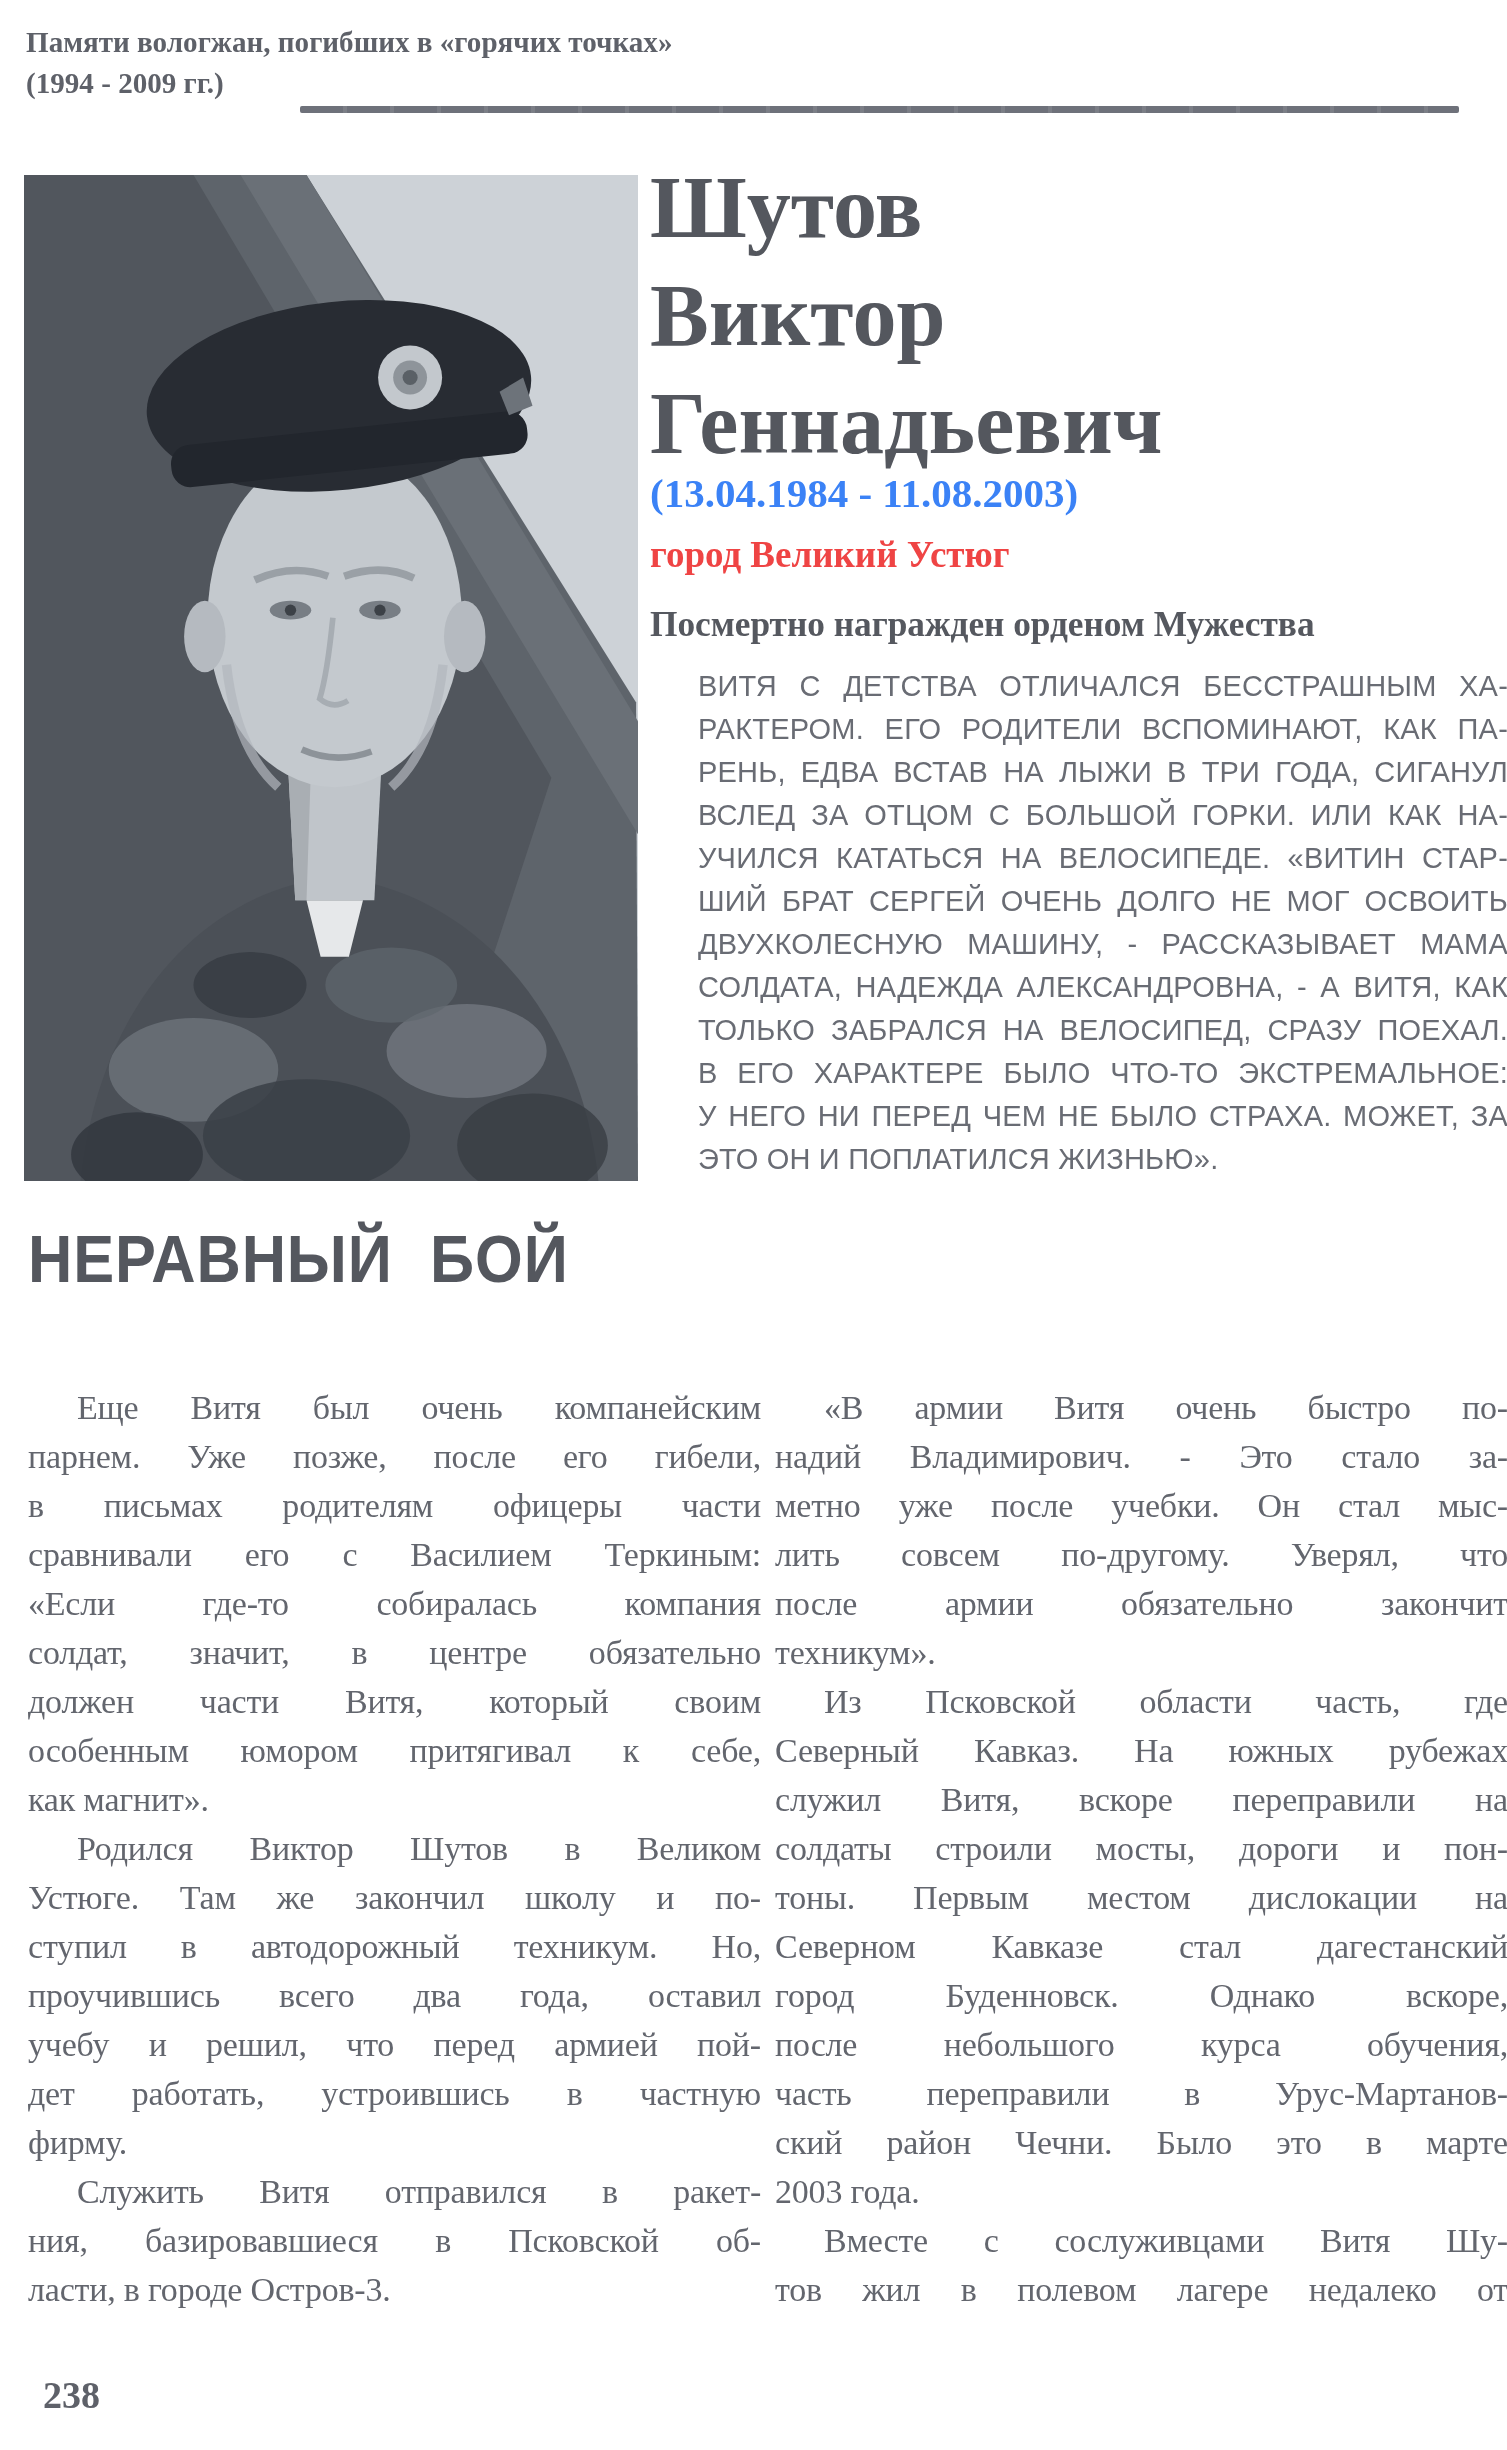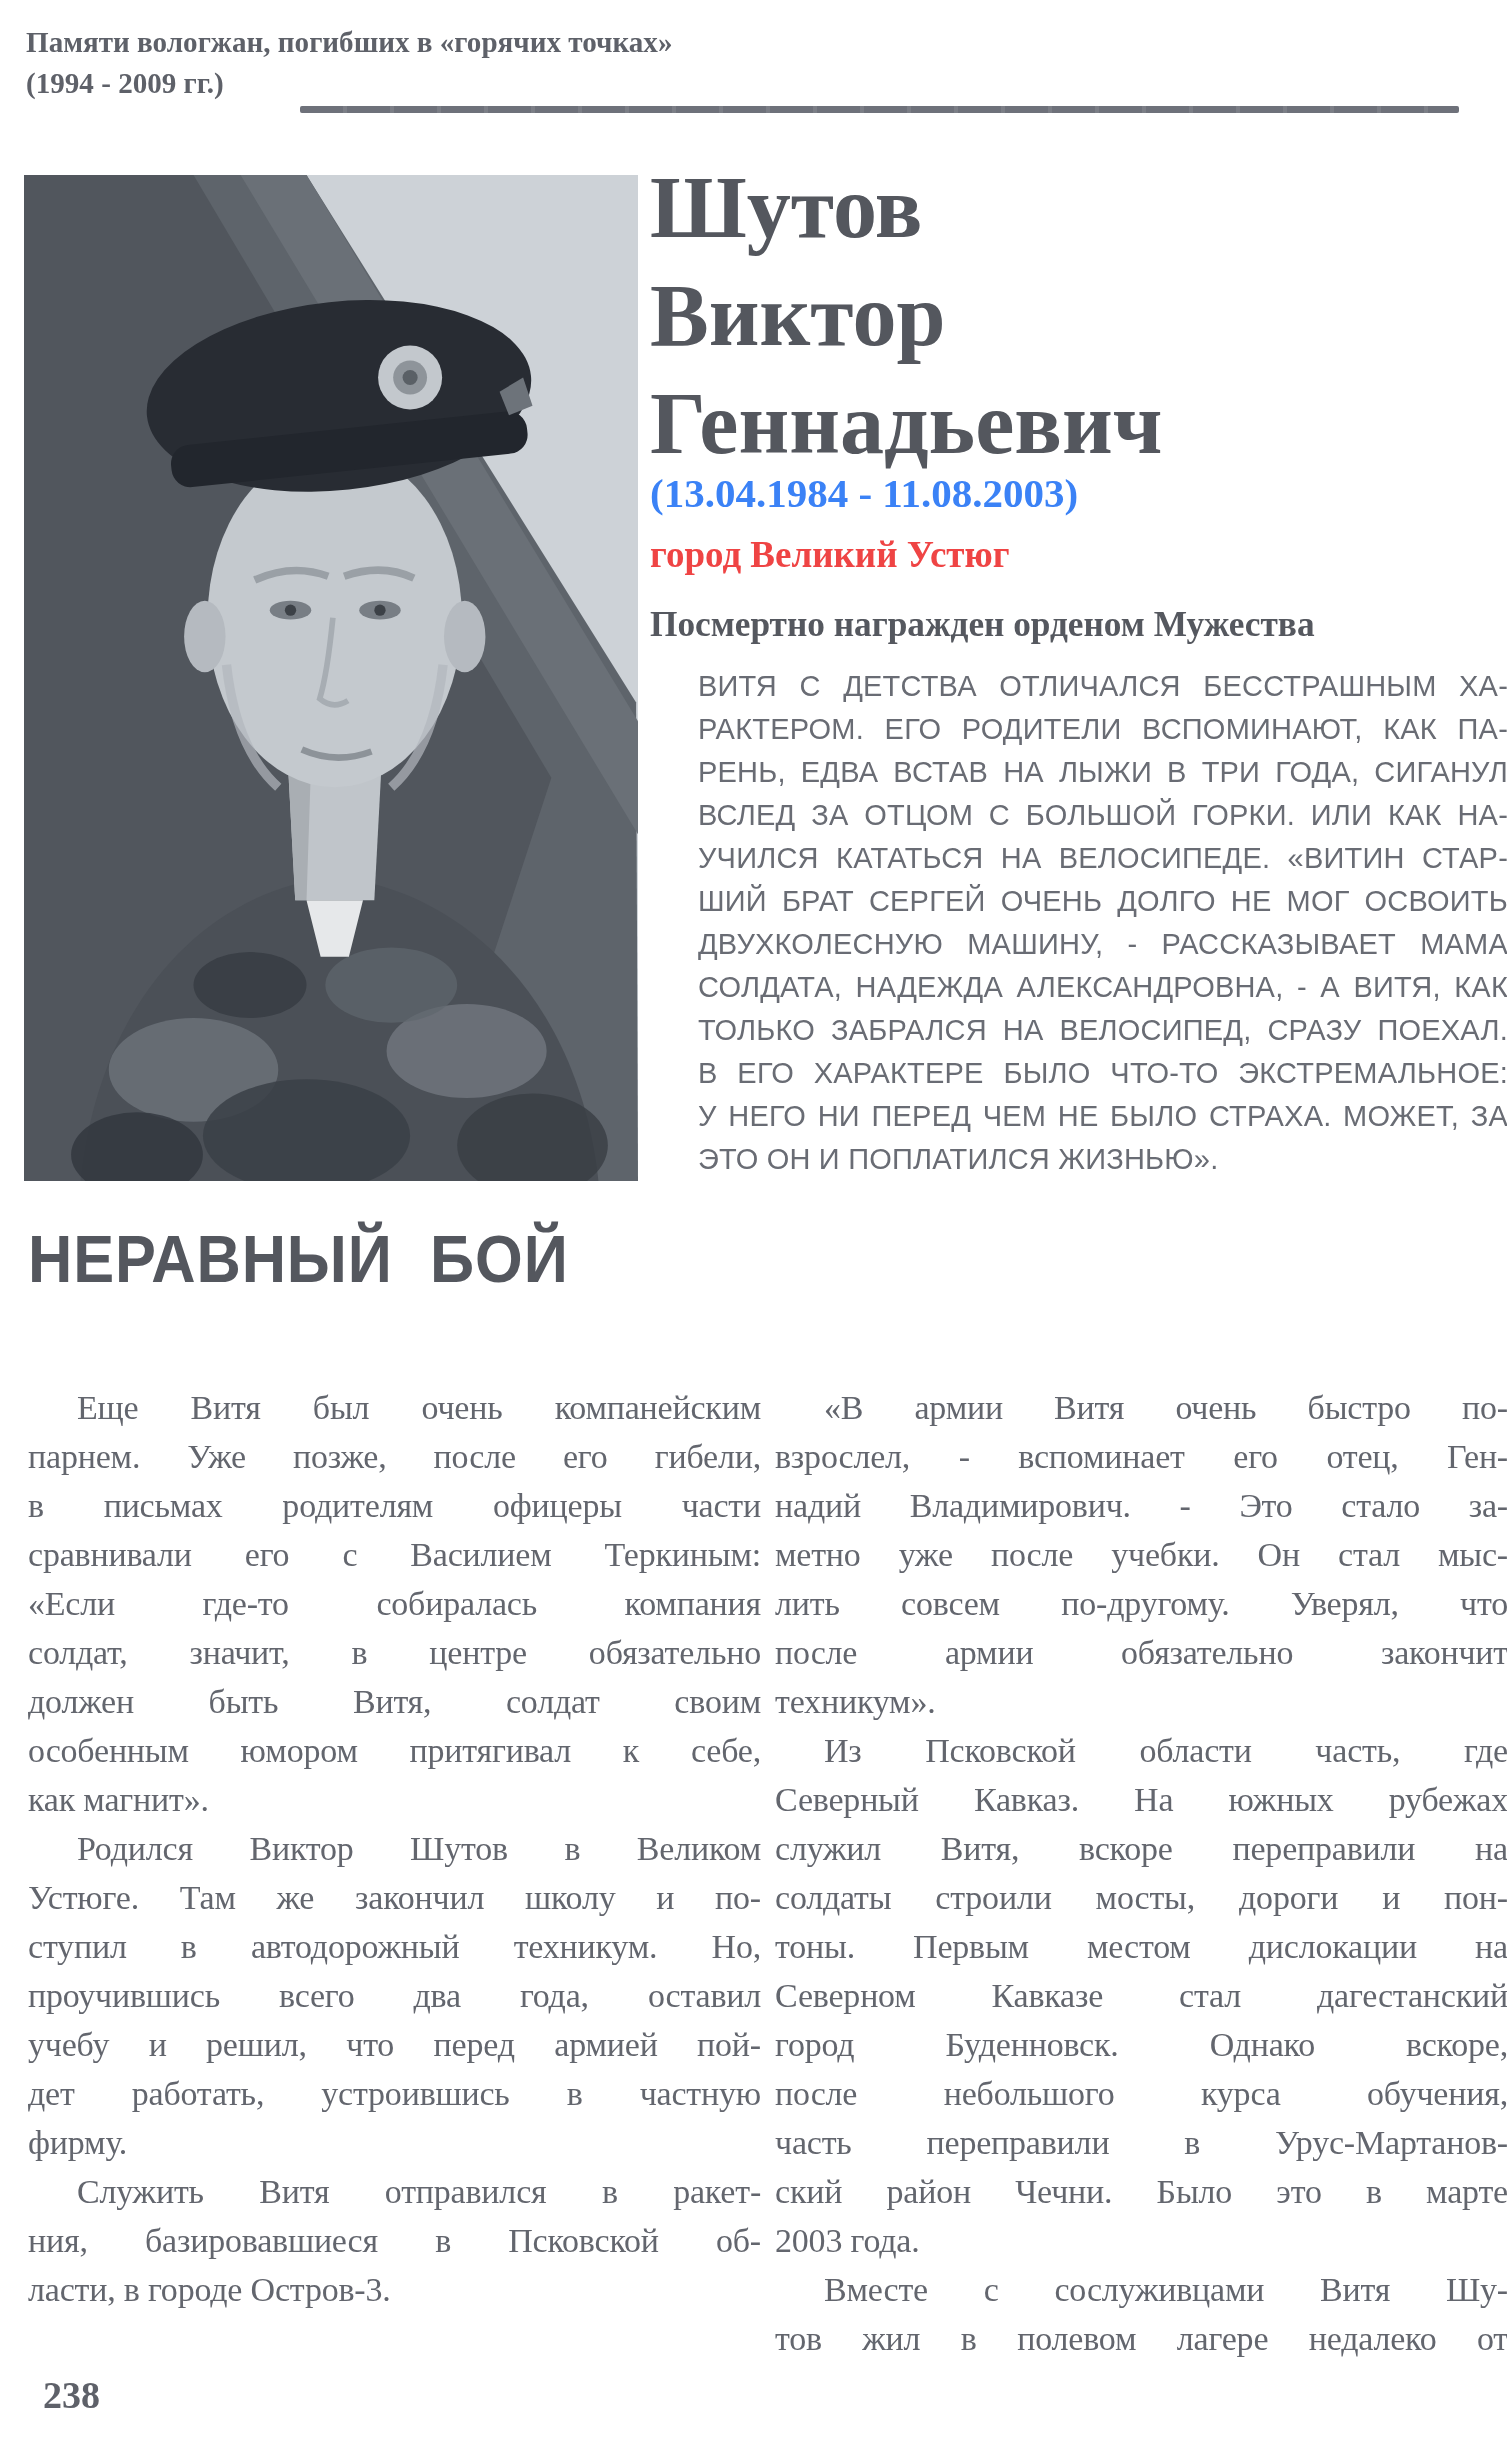--- a/index.html
+++ b/index.html
@@ -148,39 +148,38 @@
 <div class="art-title">НЕРАВНЫЙ БОЙ</div>
 
 <div class="col col-left">
 
 <div class="line indent">Еще Витя был очень компанейским</div>
     <div class="line">парнем. Уже позже, после его гибели,</div>
     <div class="line">в письмах родителям офицеры части</div>
     <div class="line">сравнивали его с Василием Теркиным:</div>
     <div class="line">«Если где-то собиралась компания</div>
     <div class="line">солдат, значит, в центре обязательно</div>
-    <div class="line">должен быть Витя, солдат своим</div>
+    <div class="line">должен части Витя, который своим</div>
     <div class="line">особенным юмором притягивал к себе,</div>
     <div class="line last">как магнит».</div>
     <div class="line indent">Родился Виктор Шутов в Великом</div>
     <div class="line">Устюге. Там же закончил школу и по-</div>
     <div class="line">ступил в автодорожный техникум. Но,</div>
     <div class="line">проучившись всего два года, оставил</div>
     <div class="line">учебу и решил, что перед армией пой-</div>
     <div class="line">дет работать, устроившись в частную</div>
     <div class="line last">фирму.</div>
     <div class="line indent">Служить Витя отправился в ракет-</div>
     <div class="line">ния, базировавшиеся в Псковской об-</div>
     <div class="line last">ласти, в городе Остров-3.</div>
   </div>
 
 <div class="col col-right">
 
 <div class="line indent">«В армии Витя очень быстро по-</div>
-    <div class="line">взрослел, - вспоминает его отец, Ген-</div>
     <div class="line">надий Владимирович. - Это стало за-</div>
     <div class="line">метно уже после учебки. Он стал мыс-</div>
     <div class="line">лить совсем по-другому. Уверял, что</div>
     <div class="line">после армии обязательно закончит</div>
     <div class="line last">техникум».</div>
     <div class="line indent">Из Псковской области часть, где</div>
     <div class="line">Северный Кавказ. На южных рубежах</div>
     <div class="line">служил Витя, вскоре переправили на</div>
     <div class="line">солдаты строили мосты, дороги и пон-</div>
     <div class="line">тоны. Первым местом дислокации на</div>

